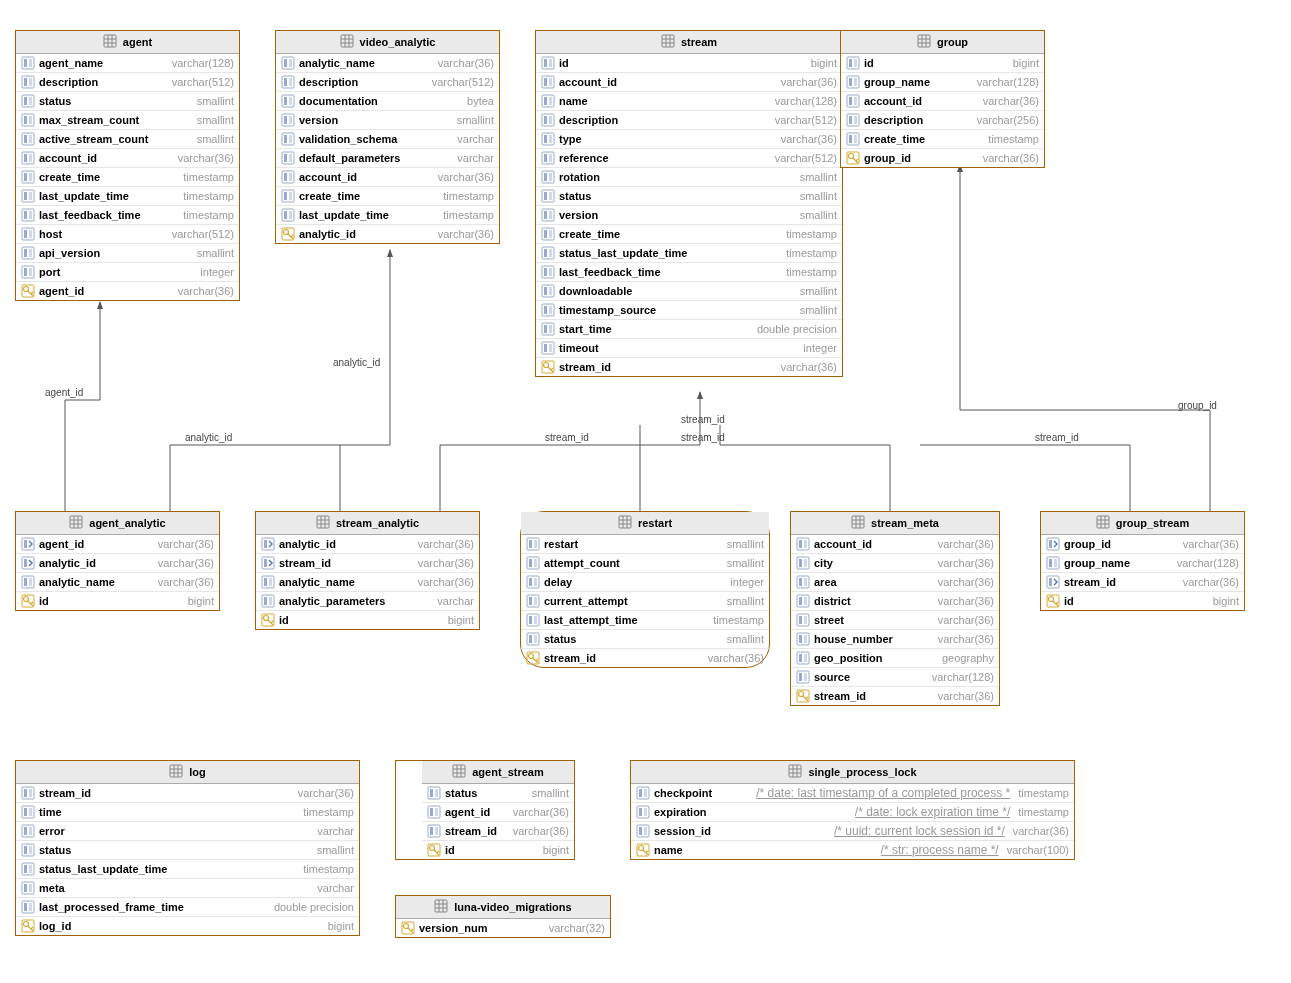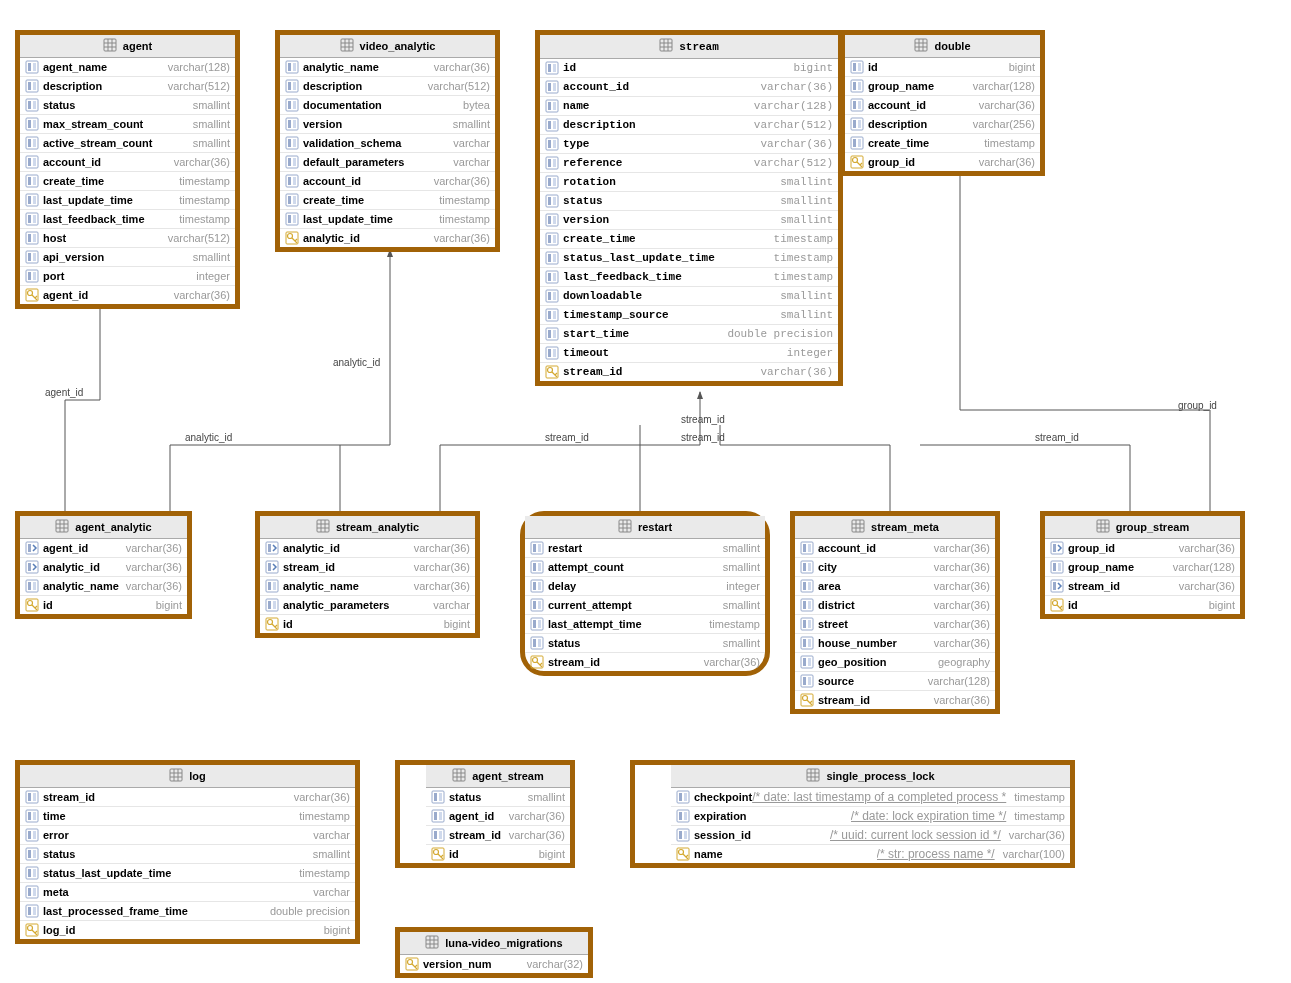--- a/index.html
+++ b/index.html
@@ -14,21 +14,21 @@
     height: 983px;
   }
   svg.connectors {
     position: absolute;
     top: 0; left: 0;
     width: 1291px; height: 983px;
     pointer-events: none;
   }
   .table {
     position: absolute;
-    border: 5px solid #a16207;
+    border: 1px solid #a16207;
     background: #fff;
   }
   .table-header {
     background: #eaeaea;
     border-bottom: 1px solid #aaa;
     padding: 3px 6px;
     text-align: center;
     font-weight: bold;
     display: flex;
     align-items: center;
@@ -373,21 +373,21 @@
       <span class="col-icon">
           <svg width="14" height="14" viewBox="0 0 14 14">
             <use href="#ic-pk"></use>
           </svg>
         </span>
       <span class="col-name">analytic_id</span>
 
       <span class="col-type">varchar(36)</span>
     </div>
     </div>
-    <div class="table" style="left: 535px; top: 30px; width: 308px; font-family: Liberation Mono, monospace;">
+    <div class="table" style="left: 535px; top: 30px; width: 308px;">
       <div class="table-header">
     <span><svg width="14" height="14" viewBox="0 0 14 14">
             <use href="#ic-table"></use>
           </svg></span>
     <span>stream</span>
   </div>
       <div class="row">
       <span class="col-icon">
           <svg width="14" height="14" viewBox="0 0 14 14">
             <use href="#ic-col"></use>
@@ -556,21 +556,21 @@
       <span class="col-name">stream_id</span>
 
       <span class="col-type">varchar(36)</span>
     </div>
     </div>
     <div class="table" style="left: 840px; top: 30px; width: 205px;">
       <div class="table-header">
     <span><svg width="14" height="14" viewBox="0 0 14 14">
             <use href="#ic-table"></use>
           </svg></span>
-    <span>double</span>
+    <span>group</span>
   </div>
       <div class="row">
       <span class="col-icon">
           <svg width="14" height="14" viewBox="0 0 14 14">
             <use href="#ic-col"></use>
           </svg>
         </span>
       <span class="col-name">id</span>
 
       <span class="col-type">bigint</span>
@@ -619,21 +619,21 @@
       <span class="col-icon">
           <svg width="14" height="14" viewBox="0 0 14 14">
             <use href="#ic-pk"></use>
           </svg>
         </span>
       <span class="col-name">group_id</span>
 
       <span class="col-type">varchar(36)</span>
     </div>
     </div>
-    <div class="table" style="left: 15px; top: 511px; width: 177px;">
+    <div class="table" style="left: 15px; top: 511px; width: 205px;">
       <div class="table-header">
     <span><svg width="14" height="14" viewBox="0 0 14 14">
             <use href="#ic-table"></use>
           </svg></span>
     <span>agent_analytic</span>
   </div>
       <div class="row">
       <span class="col-icon">
           <svg width="14" height="14" viewBox="0 0 14 14">
             <use href="#ic-fkcol"></use>
@@ -1085,21 +1085,21 @@
       <span class="col-icon">
           <svg width="14" height="14" viewBox="0 0 14 14">
             <use href="#ic-pk"></use>
           </svg>
         </span>
       <span class="col-name">id</span>
 
       <span class="col-type">bigint</span>
     </div>
     </div>
-    <div class="table" style="left: 630px; top: 760px; width: 445px; padding-left: 36px;">
+    <div class="table" style="left: 630px; top: 760px; width: 445px;">
       <div class="table-header">
     <span><svg width="14" height="14" viewBox="0 0 14 14">
             <use href="#ic-table"></use>
           </svg></span>
     <span>single_process_lock</span>
   </div>
       <div class="row">
       <span class="col-icon">
           <svg width="14" height="14" viewBox="0 0 14 14">
             <use href="#ic-col"></use>
@@ -1133,21 +1133,21 @@
       <span class="col-icon">
           <svg width="14" height="14" viewBox="0 0 14 14">
             <use href="#ic-pk"></use>
           </svg>
         </span>
       <span class="col-name">name</span>
       <span class="col-comment">/* str: process name */</span>
       <span class="col-type">varchar(100)</span>
     </div>
     </div>
-    <div class="table" style="left: 395px; top: 895px; width: 198px; margin-top: 32px;">
+    <div class="table" style="left: 395px; top: 895px; width: 216px;">
       <div class="table-header">
     <span><svg width="14" height="14" viewBox="0 0 14 14">
             <use href="#ic-table"></use>
           </svg></span>
     <span>luna-video_migrations</span>
   </div>
       <div class="row">
       <span class="col-icon">
           <svg width="14" height="14" viewBox="0 0 14 14">
             <use href="#ic-pk"></use>

